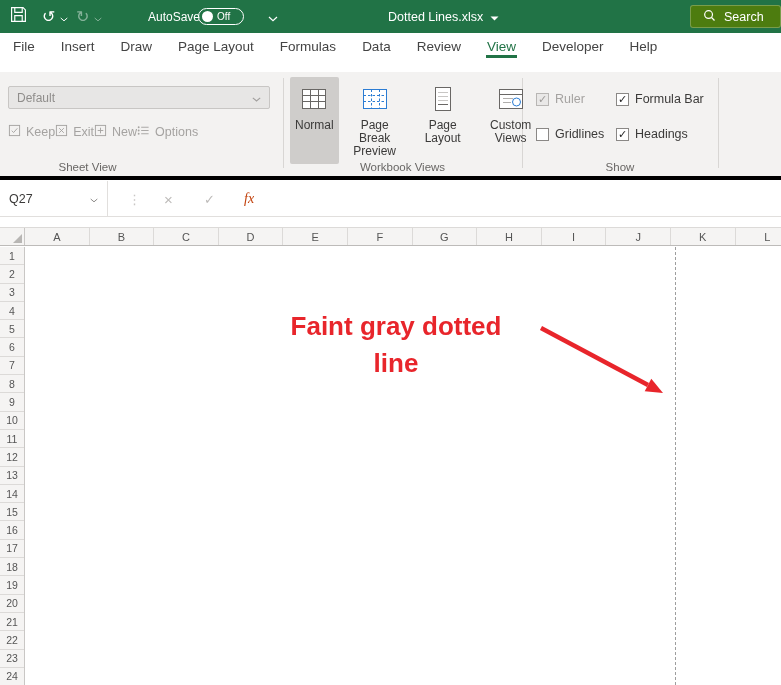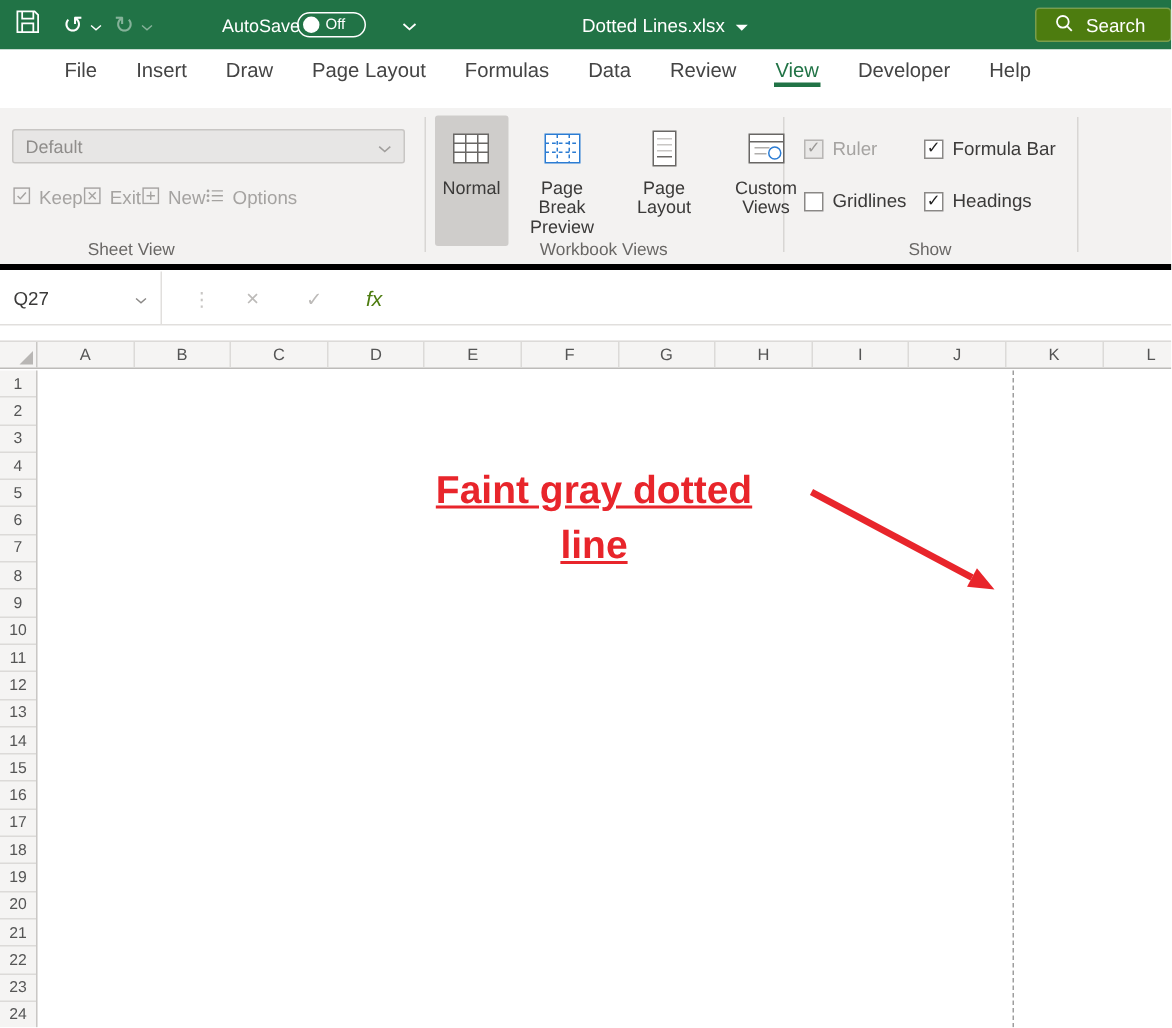--- a/index.html
+++ b/index.html
@@ -21,21 +21,21 @@
   .tb-knob{width:11px;height:11px;border-radius:50%;background:#fff}
   .tb-pill-label{font-size:10px;color:#fff}
   .tb-qat{left:268px}
   .tb-title{left:388px;font-size:12.5px;gap:7px}
   .tb-search{position:absolute;left:690px;top:5px;height:23px;width:91px;background:#4d7c0f;
     border:1px solid rgba(255,255,255,.25);border-radius:3px;display:flex;align-items:center;
     padding-left:12px;gap:8px;font-size:12.5px;color:#fff;cursor:pointer}
 
   
   .tabs{position:absolute;top:33px;left:0;right:0;height:27px;background:#fff;display:flex;
-    padding-left:30px;overflow:hidden}
+    padding-left:0;overflow:hidden}
   .tab{padding:0 13px;display:flex;align-items:center;font-size:13.5px;color:#444;
     position:relative;white-space:nowrap;cursor:pointer}
   .tab.active{color:#217346}
   .tab.active::after{content:"";position:absolute;left:12px;right:12px;bottom:2px;height:3px;background:#217346}
 
   
   .ribbon{position:absolute;top:72px;left:0;right:0;height:108px;background:#F3F2F1;
     border-bottom:4px solid #000000}
   .rdiv{position:absolute;top:6px;bottom:8px;width:1px;background:#D8D6D4}
   .grp-label{position:absolute;top:89px;font-size:11.5px;color:#696765;text-align:center}
@@ -64,21 +64,21 @@
     align-items:center;gap:7px;font-size:12px;color:#3B3A39;cursor:pointer}
 
   
   .fbar{position:absolute;top:181px;left:0;right:0;height:36px;background:#fff;border-bottom:1px solid #E1DFDD}
   .namebox{position:absolute;left:0;top:0;width:108px;height:100%;border-right:1px solid #E1DFDD;
     display:flex;align-items:center;justify-content:space-between;padding:0 9px;font-size:12.5px;color:#3B3A39}
   .fb-abs{position:absolute;top:0;height:36px;display:flex;align-items:center}
   .fdots{left:128px;color:#C8C6C4;font-size:13px}
   .fcancel{left:164px;color:#BDBBB9;font-size:15px}
   .fenter{left:204px;color:#BDBBB9;font-size:13px}
-  .ffx{left:244px;color:#4d7c0f;font-size:14px;font-style:italic;font-family:Liberation Sans, sans-serif}
+  .ffx{left:244px;color:#c2410c;font-size:14px;font-style:italic;font-family:Liberation Serif, serif}
   .finput{position:absolute;left:282px;right:0;top:0;bottom:0;cursor:text}
 
   
   .colheads{position:absolute;top:227px;left:0;right:0;height:19px;background:#F5F4F3;
     border-top:1px solid #DCDAD8;border-bottom:1px solid #BDBBB9;display:flex}
   .corner{width:25px;flex:0 0 25px;position:relative;border-right:1px solid #C9C7C5;cursor:pointer}
   .corner::after{content:"";position:absolute;right:2px;bottom:2px;border-left:9px solid transparent;
     border-bottom:9px solid #B8B6B4}
   .colh{width:64.6px;flex:0 0 64.6px;display:flex;align-items:center;justify-content:center;
     font-size:11px;color:#555;border-right:1px solid #DCDAD8;cursor:pointer}
@@ -323,21 +323,21 @@
       <div class="rowh">20</div>
       <div class="rowh">21</div>
       <div class="rowh">22</div>
       <div class="rowh">23</div>
       <div class="rowh">24</div>
     </div>
 
   <div class="canvas"></div>
   <div class="pagebreak" style="border-left-color: rgb(158, 158, 158);"></div>
 
-  <div class="ann" style="color: rgb(232, 37, 43); text-decoration: underline;">
+  <div class="ann" style="color: rgb(232, 37, 43);">
     <div>Faint gray dotted</div>
     <div>line</div>
   </div>
   <svg class="arrow-svg" width="781" height="685" viewBox="0 0 781 685">
     <line id="ann-line" x1="541" y1="328" x2="648" y2="385" stroke-width="4.5" stroke="#E8252B"></line>
     <polygon id="ann-head" points="663,393 644.7,391.2 651.3,378.8" fill="#E8252B"></polygon>
   </svg>
 
 </div>
 

